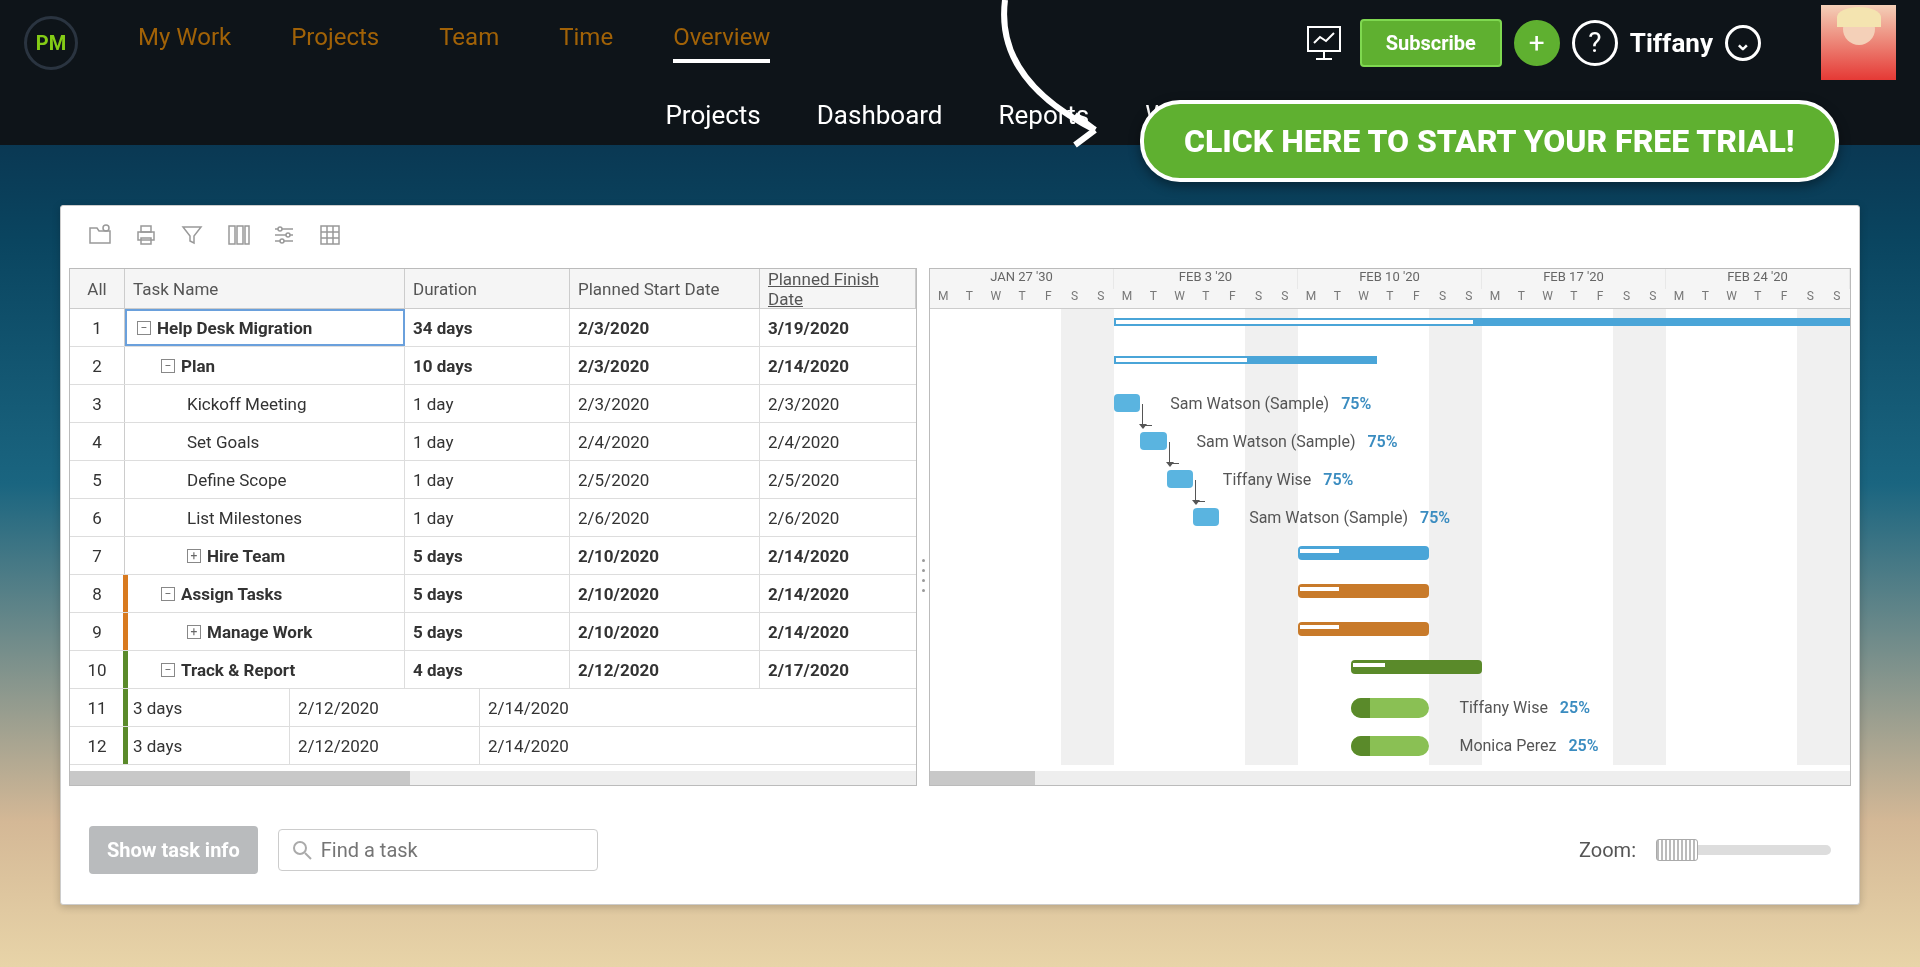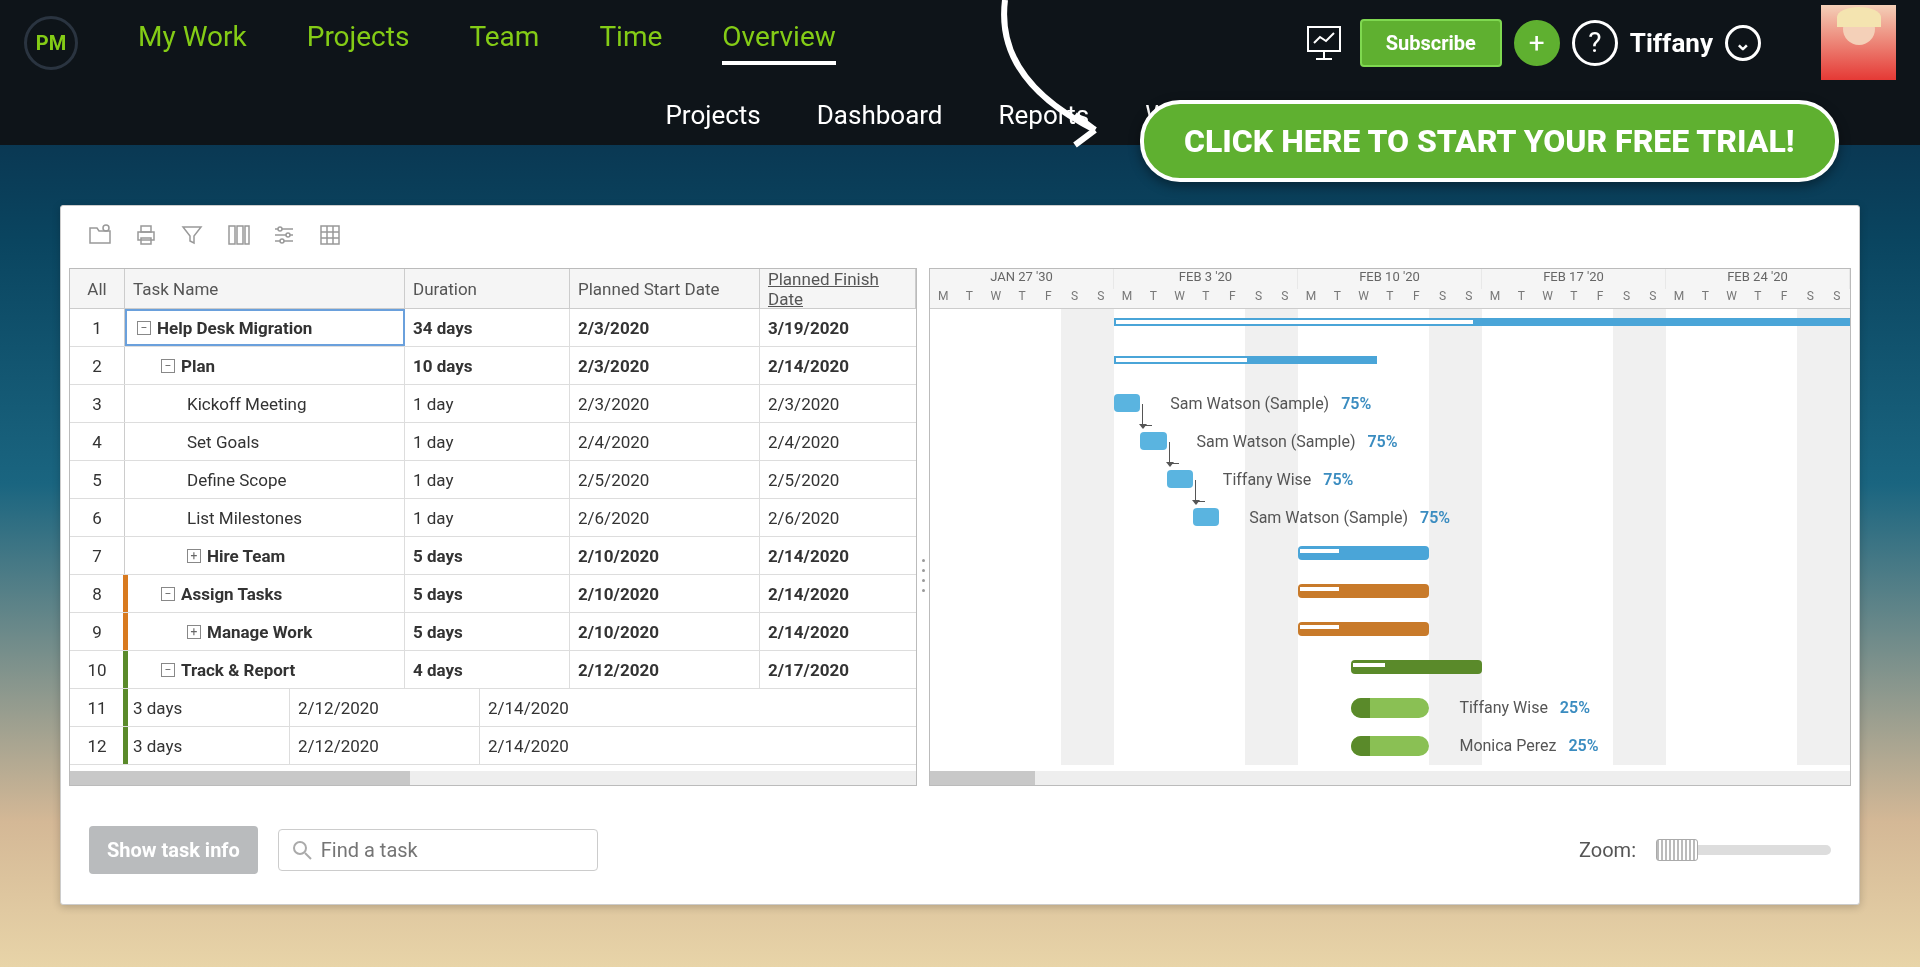--- a/index.html
+++ b/index.html
@@ -5,21 +5,21 @@
 * { box-sizing: border-box; margin: 0; padding: 0; font-family: -apple-system, BlinkMacSystemFont, "Segoe UI", Roboto, Arial, sans-serif; }
 body {
   width: 1920px; height: 967px;
   background: linear-gradient(180deg, #0a2540 0%, #0a4560 25%, #1a6580 50%, #d4b896 85%, #e8d4a8 100%);
   overflow: hidden;
   position: relative;
 }
 .topnav { background: #0e1419; height: 85px; display: flex; align-items: center; padding: 0 24px; position: relative; }
 .logo-circle { width: 54px; height: 54px; border: 3px solid #2a3440; border-radius: 50%; display: flex; align-items: center; justify-content: center; color: #84cc16; font-weight: 700; font-size: 20px; margin-right: 60px; }
 .main-tabs { display: flex; gap: 60px; flex: 1; }
-.main-tab { color: #84cc16; font-size: 28px; font-weight: 400; cursor: pointer; padding-bottom: 8px; border-bottom: 4px solid transparent; }
+.main-tab { color: #a16207; font-size: 24px; font-weight: 400; cursor: pointer; padding-bottom: 8px; border-bottom: 4px solid transparent; }
 .main-tab.active { border-bottom-color: #fff; }
 .topnav-right { display: flex; align-items: center; gap: 12px; }
 .chart-icon { width: 48px; height: 48px; color: #fff; display:flex; align-items:center; justify-content:center;}
 .subscribe-btn { background: #5fb030; color: #fff; border: 2px solid #7fd850; padding: 10px 24px; font-size: 20px; font-weight: 700; border-radius: 4px; cursor: pointer; }
 .plus-circle, .help-circle { width: 46px; height: 46px; border: 3px solid #fff; border-radius: 50%; display: flex; align-items: center; justify-content: center; color: #fff; font-size: 28px; cursor: pointer; font-weight: 400; }
 .plus-circle { background: #5fb030; border-color: #5fb030; }
 .user-name { color: #fff; font-size: 26px; font-weight: 700; display: flex; align-items: center; gap: 12px; cursor: pointer; }
 .chev-circle { width: 36px; height: 36px; border: 3px solid #fff; border-radius: 50%; display: flex; align-items: center; justify-content: center; font-size: 20px; }
 .avatar { width: 75px; height: 75px; background: linear-gradient(#f4d0b8, #e53935); border-radius:0; margin-left: 48px; position:relative; overflow:hidden;}
 .avatar::before{content:"";position:absolute;top:8px;left:50%;transform:translateX(-50%);width:32px;height:32px;background:#f4d0b8;border-radius:50%;}

